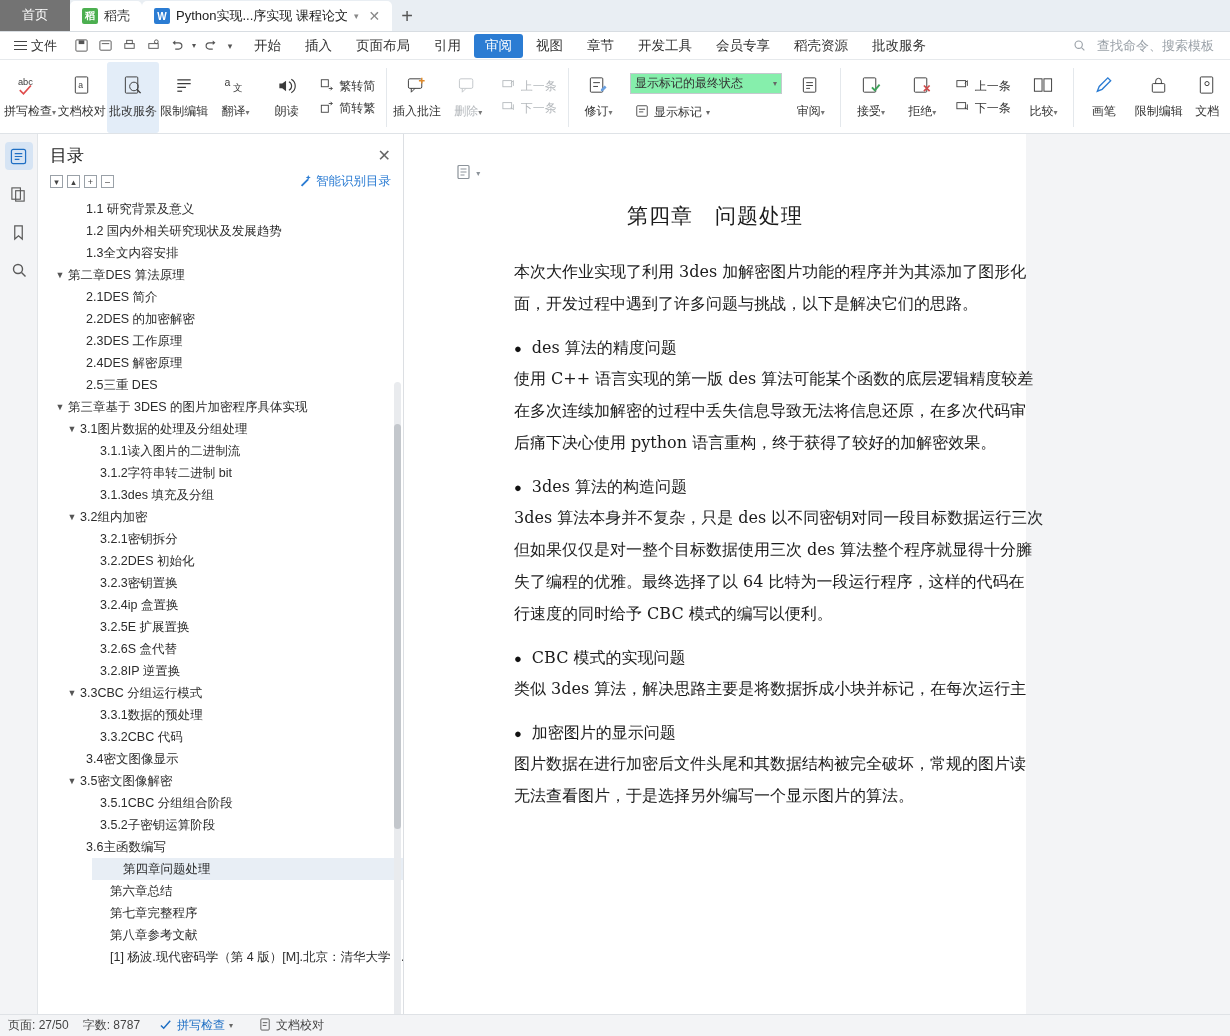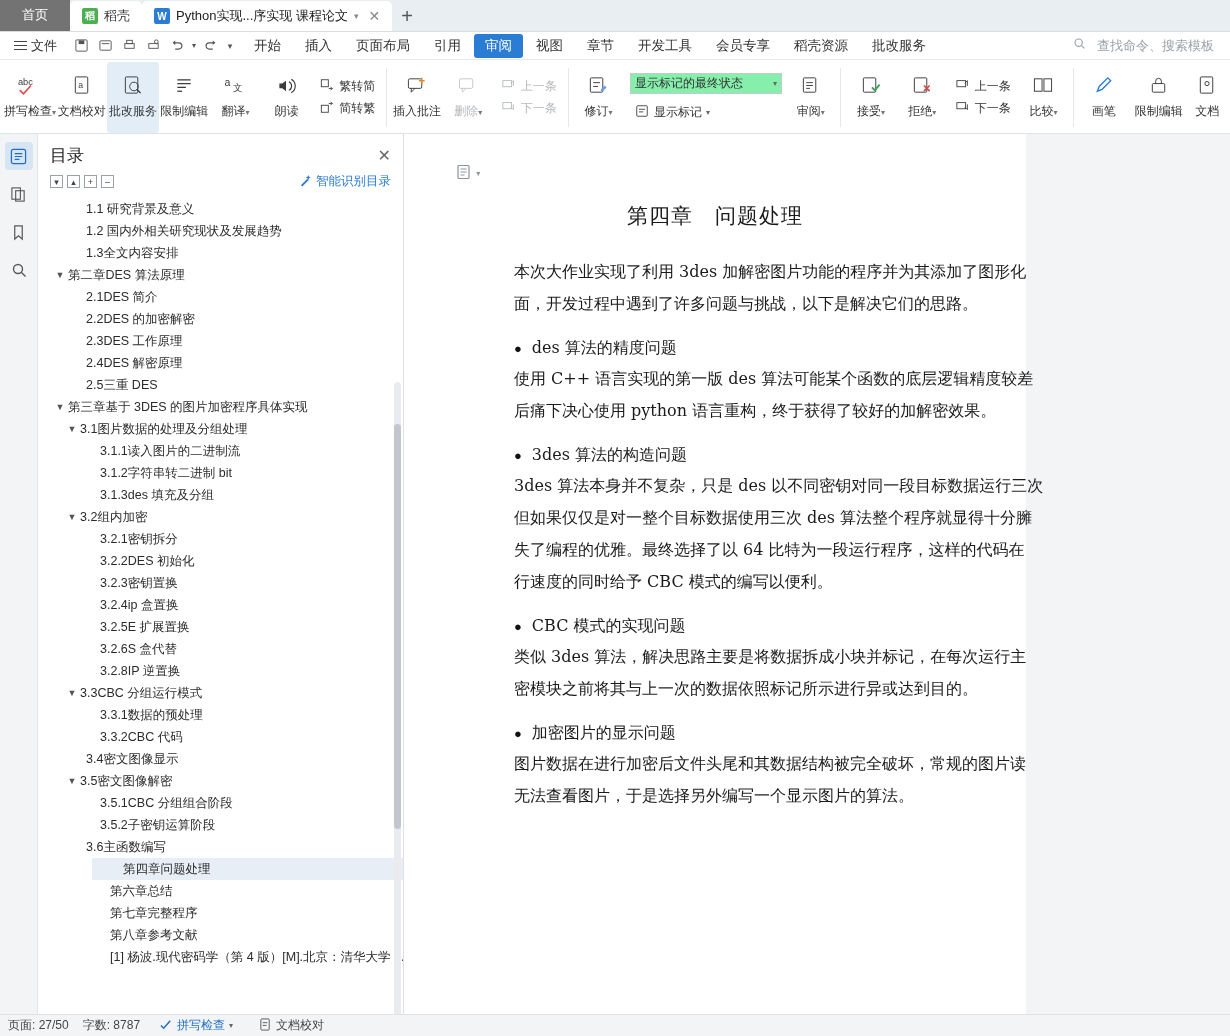--- a/index.html
+++ b/index.html
@@ -94,21 +94,21 @@
   }
   .rtab {
     padding: 3px 11px;
     font-size: 13.5px;
     color: #333;
     border-radius: 3px;
   }
   .rtab.sel { background: #2b7cd3; color: #fff; }
   .searchbox {
     margin-left: auto;
-    display: flex; align-items: flex-start; gap: 11px;
+    display: flex; align-items: flex-end; gap: 11px;
     color: #9aa1a8;
     font-size: 13px;
     padding-right: 10px;
   }
   
   .ribbon {
     height: 74px;
     background: #fff;
     border-bottom: 1px solid #dfe3e7;
     display: flex;
@@ -864,37 +864,37 @@
 
       <div class="doc-body">
         <div class="doc-p">本次大作业实现了利用 3des 加解密图片功能的程序并为其添加了图形化</div>
         <div class="doc-p" style="margin-top:-14px">面，开发过程中遇到了许多问题与挑战，以下是解决它们的思路。</div>
 
         <div class="doc-bullet">
           <span class="dot">●</span>
           <span class="btxt">des 算法的精度问题</span>
         </div>
         <div class="doc-p">使用 C++ 语言实现的第一版 des 算法可能某个函数的底层逻辑精度较差</div>
+        <div class="doc-p" style="margin-top:-14px">在多次连续加解密的过程中丢失信息导致无法将信息还原，在多次代码审</div>
         <div class="doc-p" style="margin-top:-14px">后痛下决心使用 python 语言重构，终于获得了较好的加解密效果。</div>
 
         <div class="doc-bullet">
           <span class="dot">●</span>
           <span class="btxt">3des 算法的构造问题</span>
         </div>
         <div class="doc-p">3des 算法本身并不复杂，只是 des 以不同密钥对同一段目标数据运行三次</div>
         <div class="doc-p" style="margin-top:-14px">但如果仅仅是对一整个目标数据使用三次 des 算法整个程序就显得十分臃</div>
         <div class="doc-p" style="margin-top:-14px">失了编程的优雅。最终选择了以 64 比特为一段运行程序，这样的代码在</div>
         <div class="doc-p" style="margin-top:-14px">行速度的同时给予 CBC 模式的编写以便利。</div>
 
         <div class="doc-bullet">
           <span class="dot">●</span>
           <span class="btxt">CBC 模式的实现问题</span>
         </div>
         <div class="doc-p">类似 3des 算法，解决思路主要是将数据拆成小块并标记，在每次运行主</div>
-        <div class="doc-p" style="margin-top:-14px">密模块之前将其与上一次的数据依照标记所示进行异或达到目的。</div>
 
         <div class="doc-bullet">
           <span class="dot">●</span>
           <span class="btxt">加密图片的显示问题</span>
         </div>
         <div class="doc-p">图片数据在进行加密后文件头尾和其数据结构被完全破坏，常规的图片读</div>
         <div class="doc-p" style="margin-top:-14px">无法查看图片，于是选择另外编写一个显示图片的算法。</div>
       </div>
     </div>
   </div>

